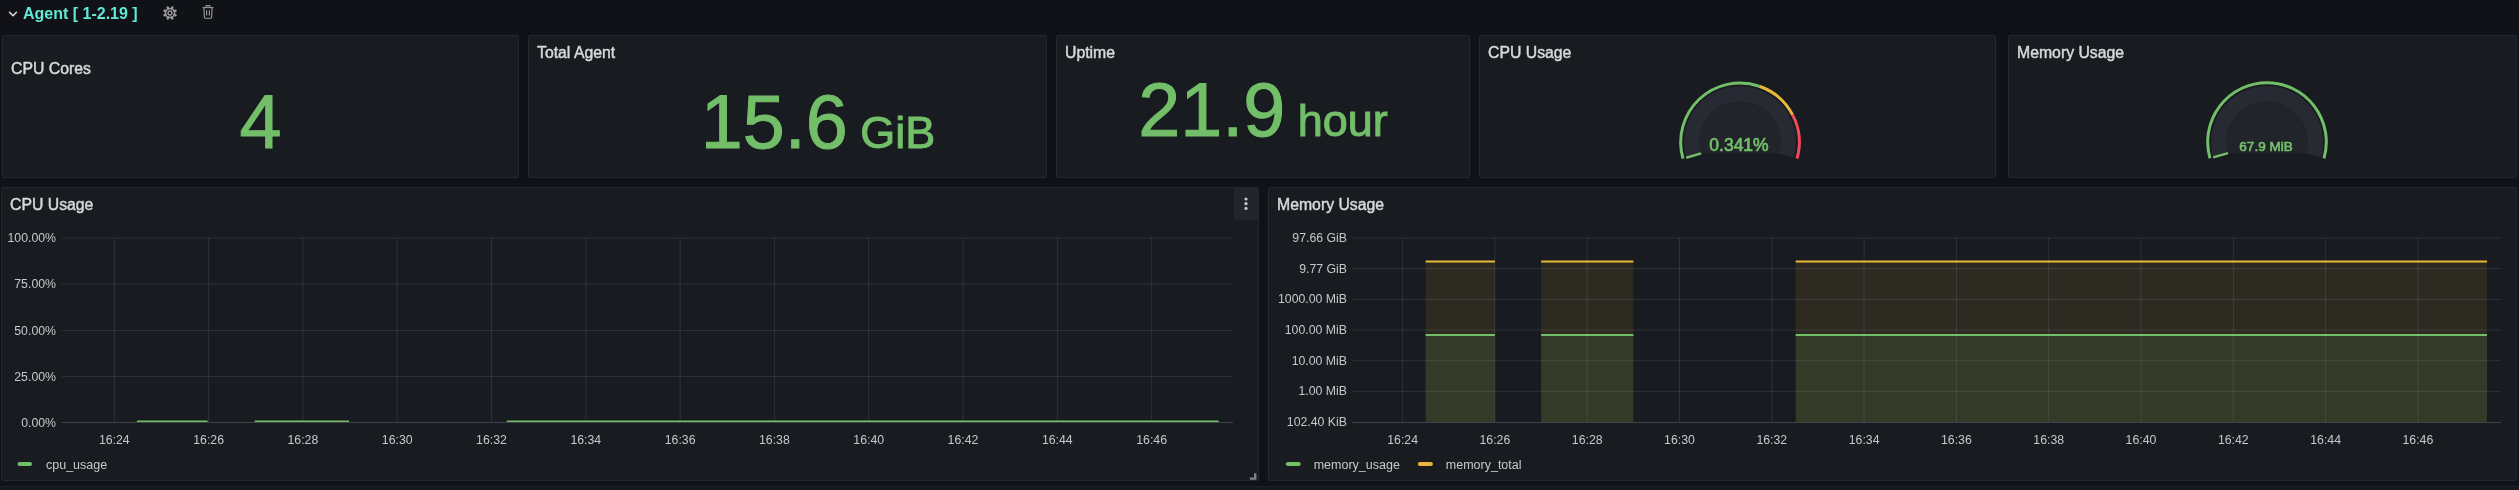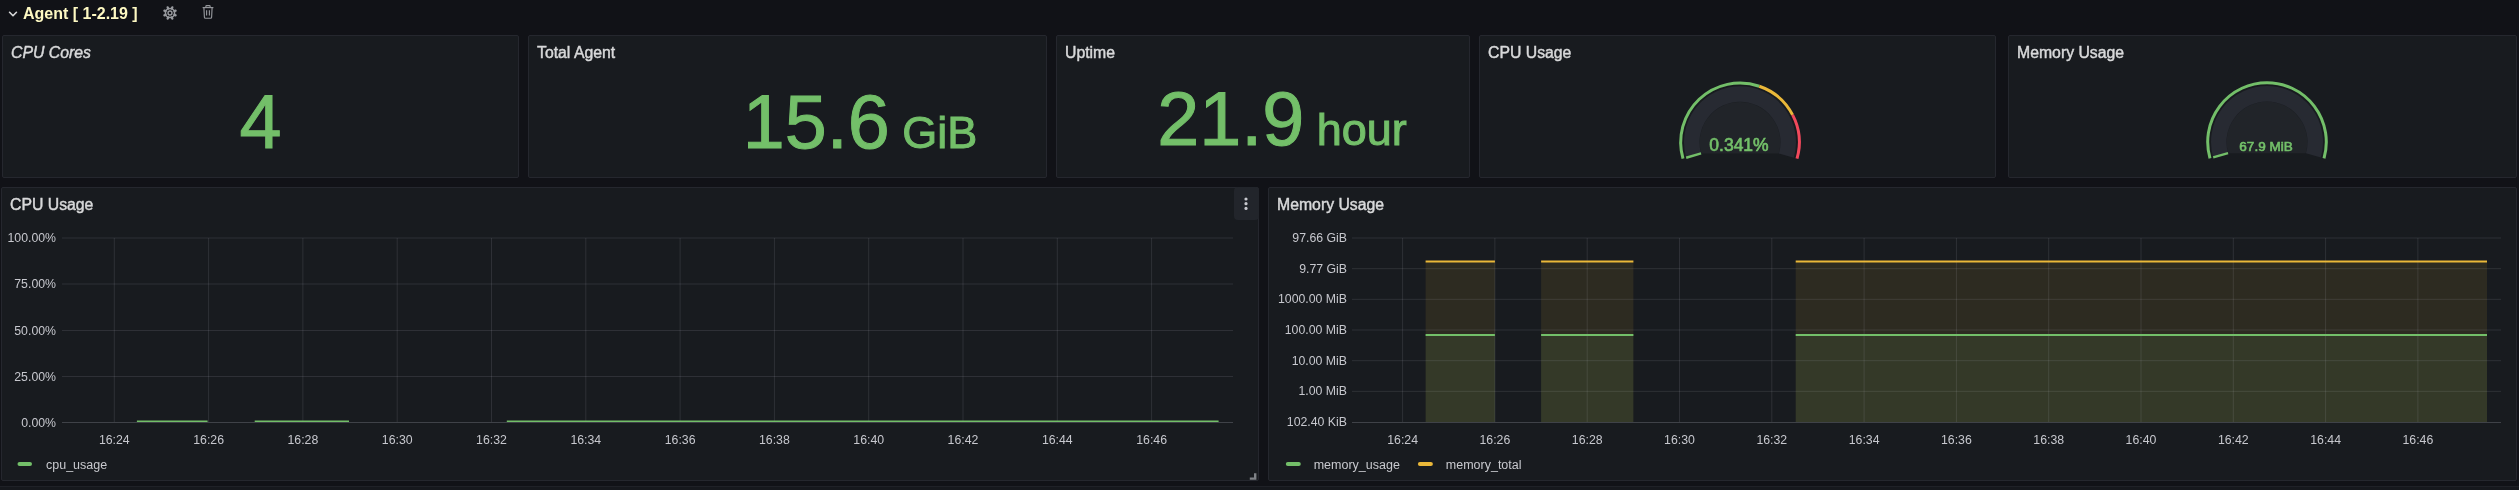--- a/index.html
+++ b/index.html
@@ -7,21 +7,21 @@
   .panel { position:absolute; background:#181b1f; border:1px solid #25272e; border-radius:2px; }
   .ptitle { position:absolute; font-size:15.8px; font-weight:400; color:#d8d9da; -webkit-text-stroke:0.45px #d8d9da; }
   .statval { position:absolute; text-align:center; color:#73bf69; -webkit-text-stroke:1px #73bf69; }
   .bigv { font-size:75.5px; line-height:114px; }
   .sufv { font-size:45px; }
   svg text { font-family:"Liberation Sans", sans-serif; }
 </style>
 </head>
 <body>
 
-<div style="position:absolute;left:7px;top:3px;height:22px;display:flex;align-items:center;color:#fef9c3;">
+<div style="position:absolute;left:7px;top:3px;height:22px;display:flex;align-items:center;color:#5eead4;">
   <svg width="12" height="12" viewBox="0 0 14 14" style="margin-right:4px;">
       <path d="M3 5 L7 9 L11 5" stroke="#d8d9da" stroke-width="1.9" fill="none" stroke-linecap="round" stroke-linejoin="round"></path>
     </svg>
   <span style="font-size:16px;font-weight:700;">Agent [ 1-2.19 ]</span>
 </div>
 <svg id="gearicon" width="16" height="16" viewBox="0 0 16 16" style="position:absolute;left:162px;top:5px;">
     <circle cx="8" cy="8" r="4.6" stroke="#989a9f" stroke-width="1.5" fill="none"></circle>
     <line x1="12.434621756054177" y1="9.83688047535243" x2="13.54327719506772" y2="10.296100594190538" stroke="#989a9f" stroke-width="2.4" stroke-linecap="round"></line>
     <line x1="9.83688047535243" y1="12.434621756054177" x2="10.29610059419054" y2="13.54327719506772" stroke="#989a9f" stroke-width="2.4" stroke-linecap="round"></line>
     <line x1="6.16311952464757" y1="12.434621756054177" x2="5.703899405809461" y2="13.54327719506772" stroke="#989a9f" stroke-width="2.4" stroke-linecap="round"></line>
@@ -34,30 +34,30 @@
   </svg>
 <svg width="14" height="16" viewBox="0 0 14 16" style="position:absolute;left:201px;top:4px;" fill="none" stroke="#94969b" stroke-width="1.15">
   <path d="M1.6 3.6h10.8"></path>
     <path d="M4.9 3.4V2.3c0-.4.3-.7.7-.7h2.8c.4 0 .7.3.7.7v1.1"></path>
   <path d="M2.9 3.6l.5 9.6c0 .6.5 1 1.1 1h5c.6 0 1.1-.4 1.1-1l.5-9.6"></path>
   <path d="M5.6 6.3v5.3"></path>
     <path d="M8.4 6.3v5.3"></path>
 </svg>
 
 <div class="panel" style="left:2px;top:35px;width:517px;height:143px;"></div>
-<div class="ptitle" style="left:11px;top:44px;font-style:italic;">CPU Cores</div>
+<div class="ptitle" style="left:11px;top:60px;">CPU Cores</div>
 <div class="statval" style="left:2px;top:65.2px;width:517px;"><span class="bigv">4</span></div>
 
 <div class="panel" style="left:528px;top:35px;width:519px;height:143px;"></div>
 <div class="ptitle" style="left:537px;top:44px;">Total Agent</div>
-<div class="statval" style="left:554px;top:65.2px;width:612px;"><span class="bigv">15.6</span><span class="sufv"> GiB</span></div>
+<div class="statval" style="left:512px;top:65.2px;width:612px;"><span class="bigv">15.6</span><span class="sufv"> GiB</span></div>
 
 <div class="panel" style="left:1056px;top:35px;width:414px;height:143px;"></div>
 <div class="ptitle" style="left:1065px;top:44px;text-align:center;">Uptime</div>
-<div class="statval" style="left:1056px;top:62px;width:414px;margin-left:19px;"><span class="bigv">21.9</span><span class="sufv"> hour</span></div>
+<div class="statval" style="left:1056px;top:53px;width:414px;"><span class="bigv">21.9</span><span class="sufv"> hour</span></div>
 
 <div class="panel" style="left:1479px;top:35px;width:517px;height:143px;"></div>
 <div class="ptitle" style="left:1488px;top:44px;">CPU Usage</div>
 <svg id="gauge1" width="517" height="143" viewBox="0 0 517 143" style="position:absolute;left:1479px;top:35px;">
     <path d="M 222.17 118.44 A 40.4 40.4 0 1 1 299.83 118.44 Z" fill="#212429" stroke="none"></path>
     <path d="M 214.62 120.60 A 48.25 48.25 0 1 1 307.38 120.60" stroke="#272a32" stroke-width="15.5" fill="none"></path>
     <path d="M 204.00 123.65 A 59.3 59.3 0 0 1 280.31 51.23" stroke="#73bf69" stroke-width="3" fill="none"></path>
     <path d="M 280.31 51.23 A 59.3 59.3 0 0 1 313.60 79.92" stroke="#eab839" stroke-width="3" fill="none"></path>
     <path d="M 313.60 79.92 A 59.3 59.3 0 0 1 318.00 123.65" stroke="#f2495c" stroke-width="3" fill="none"></path>
     <line x1="222.06890131449808" y1="118.46331291058846" x2="207.16934502745414" y2="122.73569192575194" stroke="#73bf69" stroke-width="2.4"></line>

